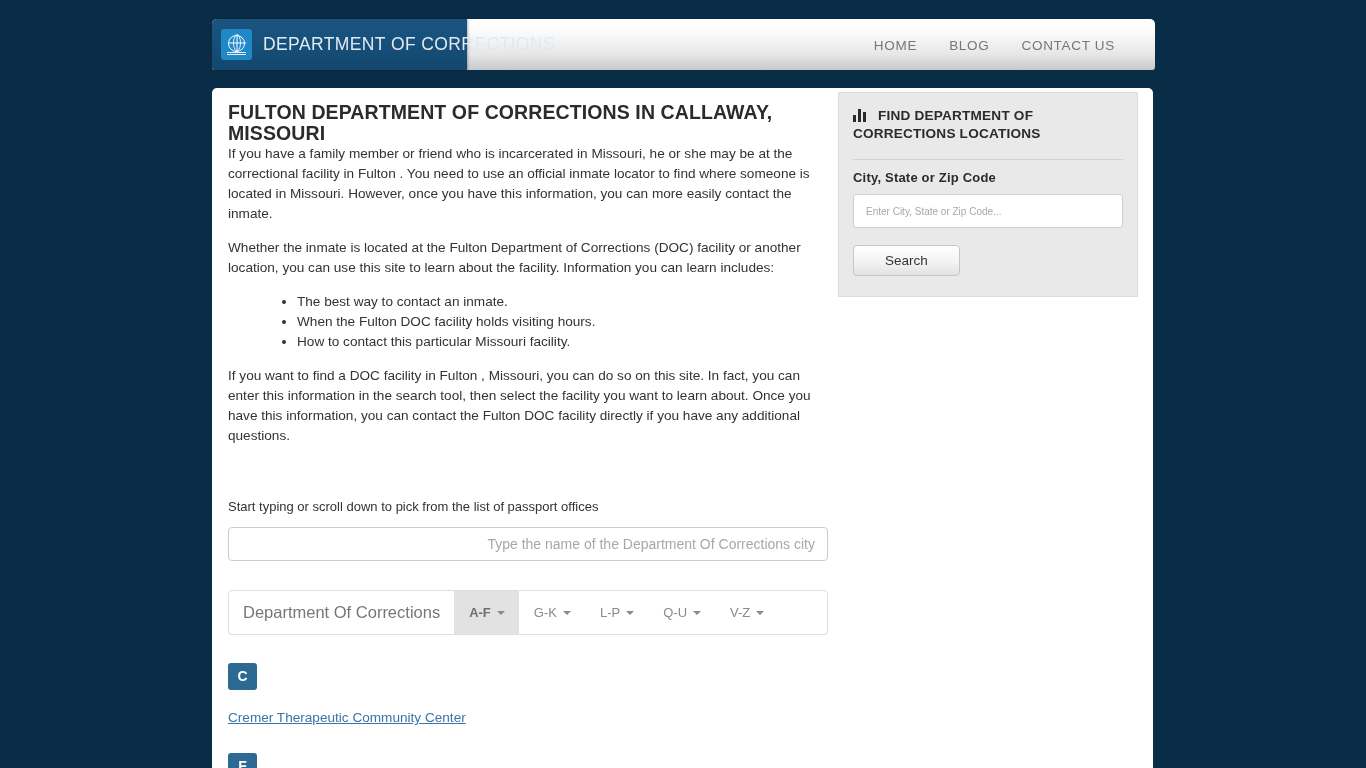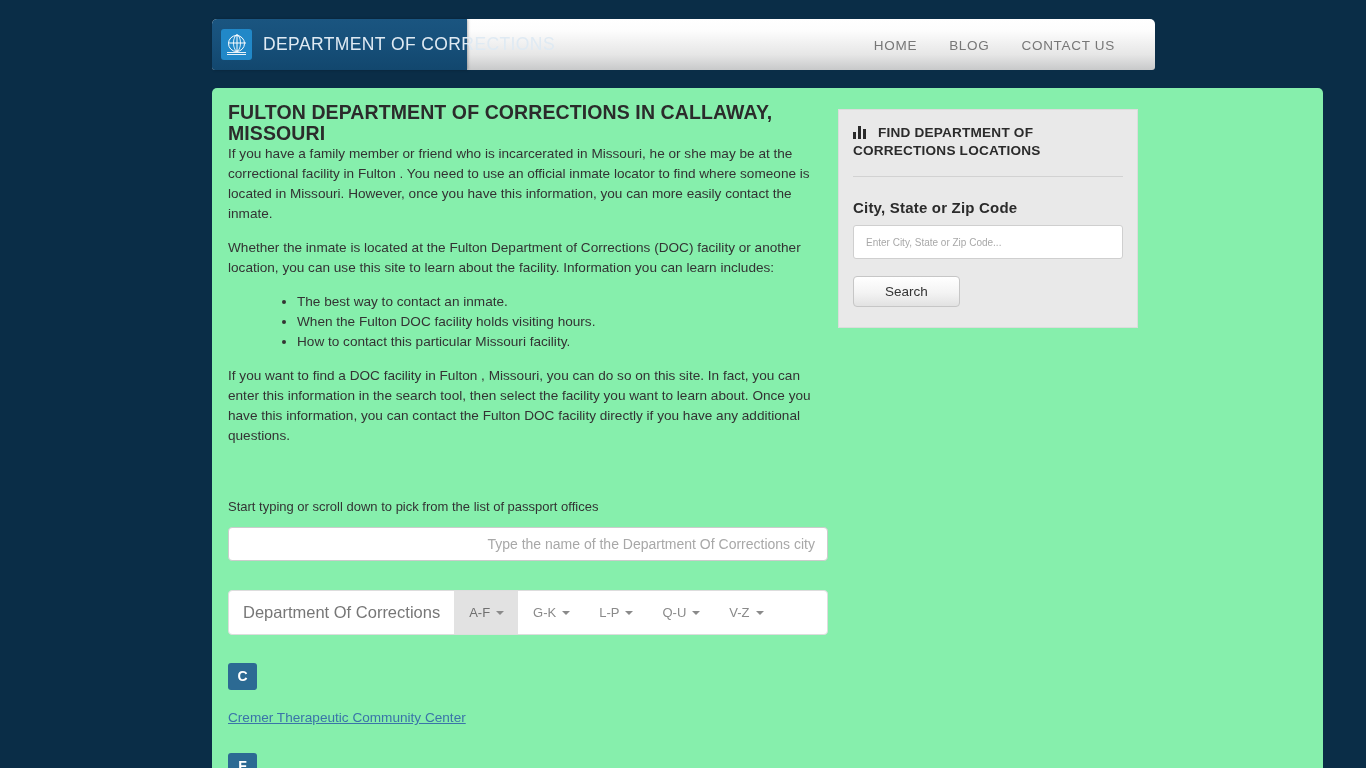--- a/index.html
+++ b/index.html
@@ -103,22 +103,22 @@
     font-size: 13.5px;
     letter-spacing: 0.7px;
     padding: 0 16px;
     white-space: nowrap;
   }
 
   
   .content-box {
     position: absolute;
     left: 212px; top: 88px;
-    width: 1111px; height: 680px;
-    background: #86efac;
+    width: 941px; height: 680px;
+    background: #ffffff;
     border-radius: 5px 5px 0 0;
   }
 
   .main-col {
     position: absolute;
     left: 16px; top: 14px;
     width: 602px;
   }
 
   h1.page-title {
@@ -205,20 +205,21 @@
     display: flex; align-items: center;
     padding: 0 14px;
     font-size: 13px;
     color: #8a8a8a;
     white-space: nowrap;
     border-left: 1px solid transparent;
   }
   .tab.active {
     background: #e2e2e2;
     color: #6f6f6f;
+    font-weight: bold;
   }
   .caret {
     display: inline-block;
     margin-left: 6px;
     width: 0; height: 0;
     border-left: 4px solid transparent;
     border-right: 4px solid transparent;
     border-top: 4px solid #8a8a8a;
   }
 
@@ -238,21 +239,21 @@
   .facility-link {
     display: block;
     margin-top: 20px;
     font-size: 13.6px;
     color: #3a74a8;
   }
 
   
   .sidebar {
     position: absolute;
-    left: 626px; top: 21px;
+    left: 626px; top: 4px;
     width: 300px;
     background: #e9e9e9;
     border: 1px solid #dcdcdc;
     padding: 14px 14px 20px 14px;
   }
   .widget-head {
     display: block;
     font-size: 13.6px;
     font-weight: bold;
     color: #2b2b2b;
@@ -274,24 +275,24 @@
   .bar-icon i:nth-child(1) { left: 0px;  height: 7px; }
   .bar-icon i:nth-child(2) { left: 5px;  height: 13px; }
   .bar-icon i:nth-child(3) { left: 10px; height: 10px; }
 
   .widget-divider {
     border: 0; border-top: 1px solid #d2d2d2;
     margin: 16px 0 0 0;
   }
   .field-label {
     display: block;
-    font-size: 15px;
+    font-size: 13px;
     font-weight: bold;
     color: #2b2b2b;
-    margin: 22px 0 9px 0;
+    margin: 10px 0 9px 0;
     letter-spacing: 0.2px;
   }
   input.sidebar-field {
     width: 270px;
     height: 34px;
     border: 1px solid #cfcfcf;
     border-radius: 3px;
     padding: 6px 12px;
     font-size: 10px;
     color: #555555;

